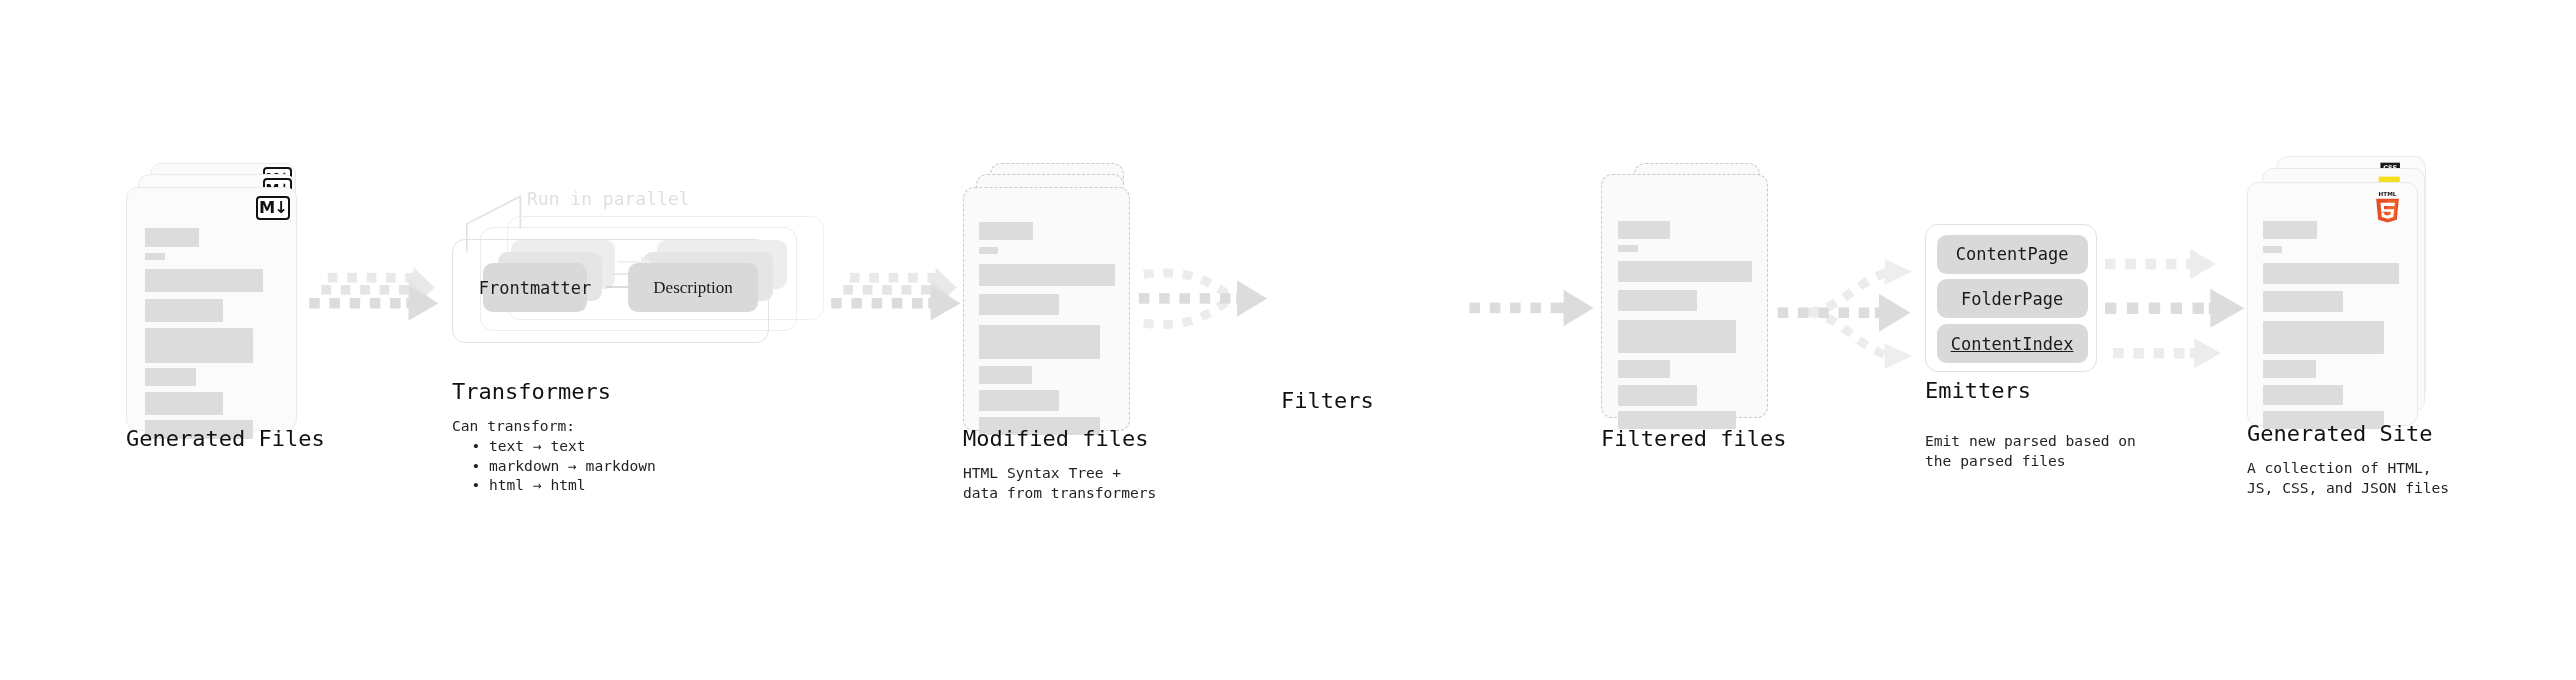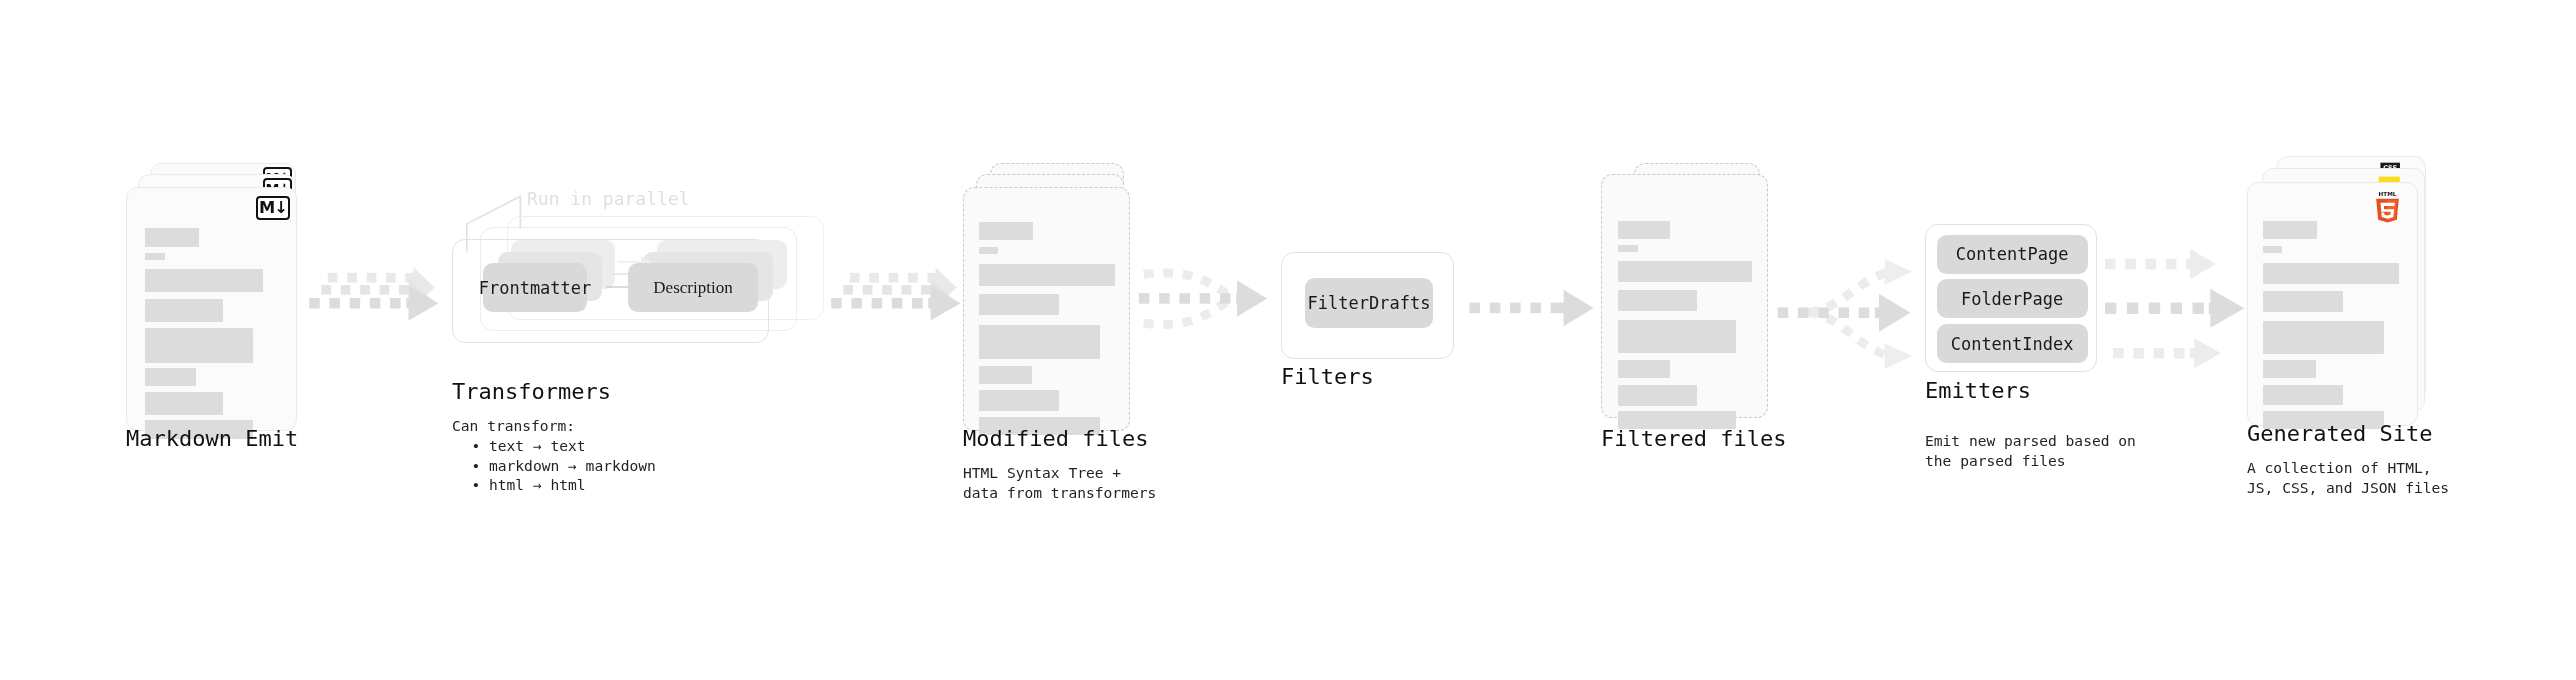--- a/index.html
+++ b/index.html
@@ -141,21 +141,21 @@
       <div class="skel-line" style="left:18px; top:81px; width:118px; height:23px;"></div>
       <div class="skel-line" style="left:18px; top:111px; width:78px;  height:23px;"></div>
       <div class="skel-line" style="left:18px; top:140px; width:108px; height:35px;"></div>
       <div class="skel-line" style="left:18px; top:180px; width:51px;  height:18px;"></div>
       <div class="skel-line" style="left:18px; top:204px; width:78px;  height:23px;"></div>
       <div class="skel-line" style="left:18px; top:232px; width:108px; height:18.7px;"></div>
     </div>
     <div class="badge md-badge" style="left:130px; top:32.5px; width:34px; height:24.4px; font-size:16.3px;">M↓</div>
   </div>
 
-  <div class="title" style="left:126px; top:426px;">Markdown Emit</div>
+  <div class="title" style="left:126px; top:426px;">Generated Files</div>
 
   <svg class="abs" style="left:305px; top:268px;" width="154" height="89" viewBox="0 0 190 110">
     <g fill="#e9e9e9">
       <rect x="28" y="6" width="12" height="12"></rect>
         <rect x="52" y="6" width="12" height="12"></rect>
       <rect x="76" y="6" width="12" height="12"></rect>
         <rect x="100" y="6" width="12" height="12"></rect>
       <rect x="124" y="6" width="12" height="12"></rect>
       <polygon points="134,-1 160,24 134,49"></polygon>
     </g>
@@ -280,27 +280,22 @@
       <rect x="6" y="43" width="13" height="13"></rect>
         <rect x="31" y="43" width="13" height="13"></rect>
       <rect x="56" y="43" width="13" height="13"></rect>
         <rect x="81" y="43" width="13" height="13"></rect>
       <rect x="106" y="43" width="13" height="13"></rect>
         <rect x="126" y="43" width="13" height="13"></rect>
       <polygon points="127,27 164,49.5 127,72"></polygon>
     </g>
   </svg>
 
-  <div class="groupbox" style="left:1281px; top:252px; width:173px; height:107px;">
-    <div class="chip" style="left:23px; top:25px; width:128px; height:50px;">
-      <span>FilterDrafts</span>
-    </div>
-  </div>
-
-  <div class="title" style="left:1281px; top:364px;">Filters</div>
+
+  <div class="title" style="left:1281px; top:388px;">Filters</div>
 
   <svg class="abs" style="left:1463px; top:283px;" width="142" height="49" viewBox="0 0 175 60">
     <g fill="#dcdcdc">
       <rect x="8" y="24" width="13" height="13"></rect>
         <rect x="33" y="24" width="13" height="13"></rect>
       <rect x="58" y="24" width="13" height="13"></rect>
         <rect x="83" y="24" width="13" height="13"></rect>
       <rect x="108" y="24" width="13" height="13"></rect>
         <rect x="120" y="24" width="13" height="13"></rect>
       <polygon points="124,8 161,30.5 124,53"></polygon>
@@ -343,21 +338,21 @@
     </g>
   </svg>
 
   <div class="groupbox" style="left:1925px; top:224px; width:172px; height:148px;">
     <div class="chip" style="left:10.6px; top:9.8px; width:151px; height:39px;">
       <span>ContentPage</span>
     </div>
     <div class="chip" style="left:10.6px; top:54px; width:151px; height:39px;">
       <span>FolderPage</span>
     </div>
-    <div class="chip" style="left:10.6px; top:99px; width:151px; height:39px;">
+    <div class="chip" style="left:10.6px; top:99px; width:151px; height:39px;text-decoration:underline;">
       <span>ContentIndex</span>
     </div>
   </div>
 
   <div class="title" style="left:1925px; top:378px;">Emitters</div>
   <div class="sub" style="left:1925px; top:431px;">Emit new parsed based on
 the parsed files</div>
 
   <svg class="abs" style="left:2105px; top:236px;" width="154" height="138" viewBox="0 0 190 170">
     <g fill="#ececec">

